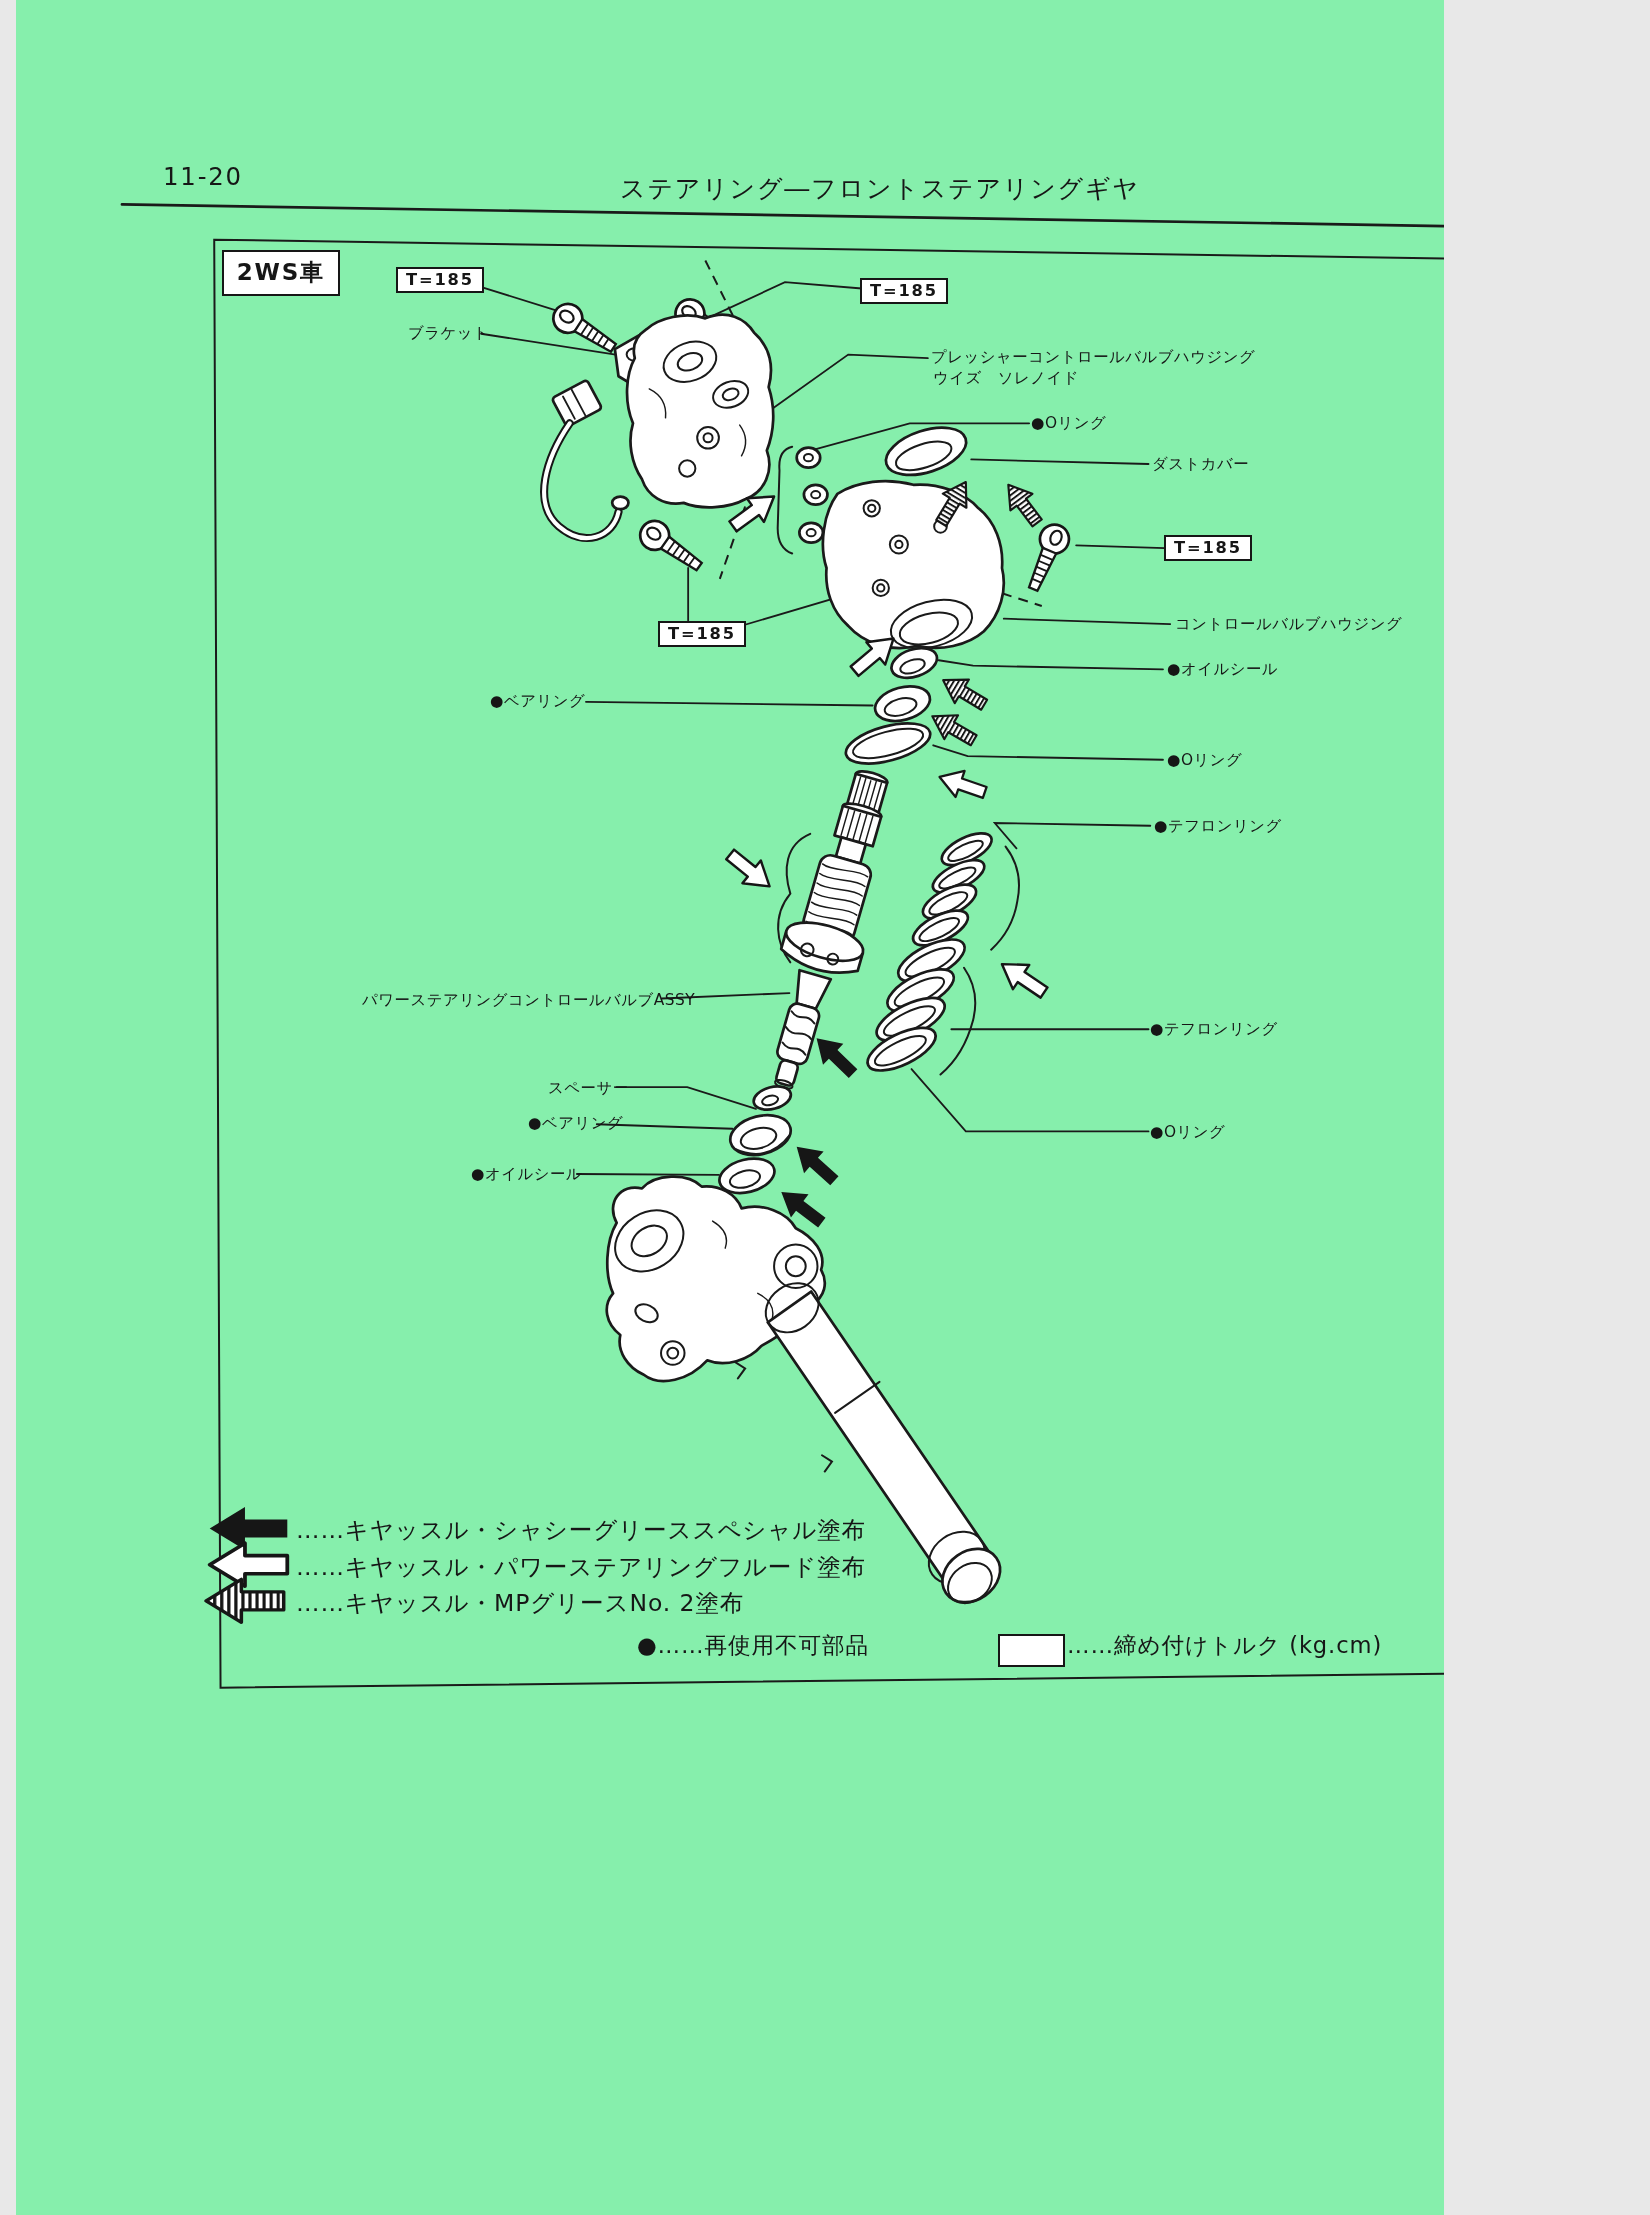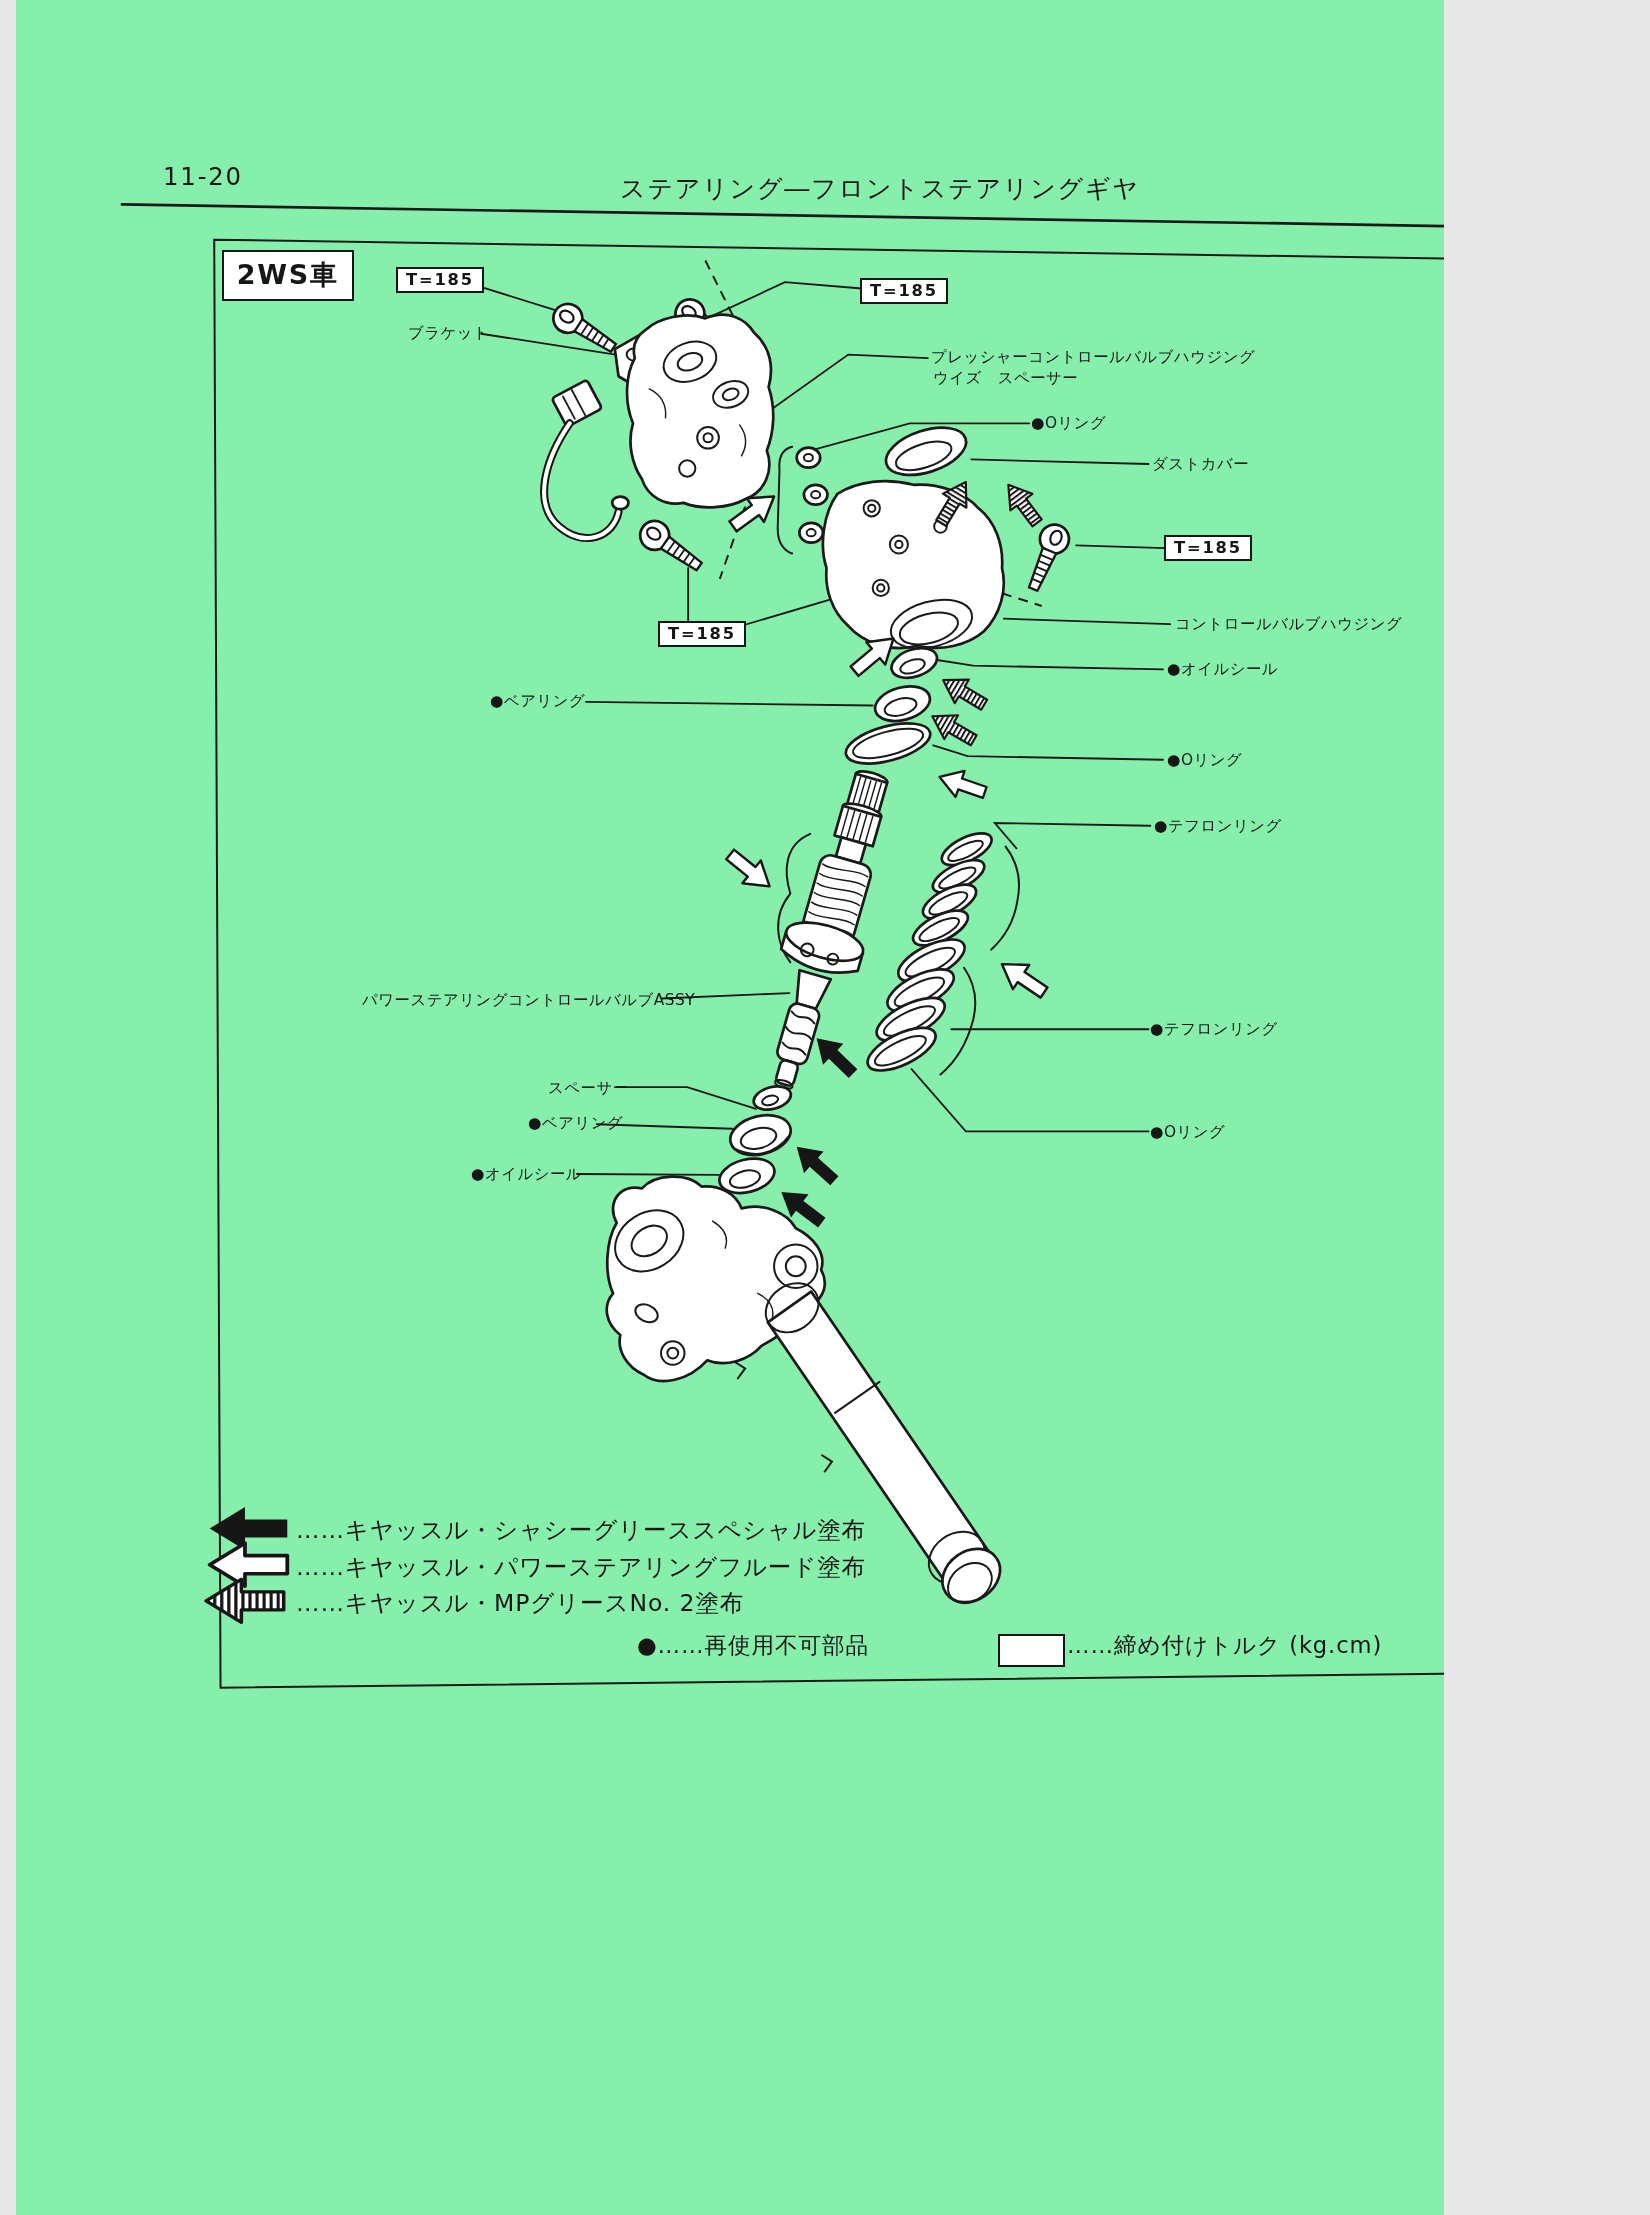--- a/index.html
+++ b/index.html
@@ -8,21 +8,21 @@
   svg{position:absolute;left:0;top:0;}
   .s2{stroke:#1a1a1a;stroke-width:2;fill:none;stroke-linecap:round;}
   .s16{stroke:#1a1a1a;stroke-width:1.6;fill:none;stroke-linecap:round;}
   .s2f{stroke:#1a1a1a;stroke-width:2.2;fill:none;stroke-linecap:round;}
   .s3{stroke:#1a1a1a;stroke-width:3;fill:none;stroke-linecap:round;}
   .p3{stroke:#1a1a1a;stroke-width:3;fill:#ffffff;stroke-linejoin:round;}
   .sd{stroke:#1a1a1a;stroke-width:2.2;fill:none;stroke-dasharray:11 8;}
   .txt{position:absolute;white-space:nowrap;}
   .hdr-num{font-size:24.4px;letter-spacing:1.8px;font-weight:500;}
   .hdr-title{font-size:25px;letter-spacing:1.8px;}
-  .variant{border:2.7px solid #161616;background:#fff;font-size:27px;font-weight:700;
+  .variant{border:2.7px solid #161616;background:#fff;font-size:23px;font-weight:700;
            letter-spacing:1.8px;padding:5.4px 12.7px;}
   .lbl{font-size:15.4px;letter-spacing:0.5px;}
   .tq{border:2.3px solid #161616;background:#fff;font-size:16.3px;font-weight:700;
       letter-spacing:1.8px;padding:0.9px 8.1px 1.8px;}
   .leg{font-size:23.5px;letter-spacing:0.9px;}
   .note{font-size:22.6px;letter-spacing:0.9px;}
   .bx{position:absolute;border:2.3px solid #161616;background:#fff;width:63px;height:29px;}
   .figcode{font-size:18px;font-weight:700;letter-spacing:1.8px;}
 </style>
 </head>
@@ -325,21 +325,21 @@
 
   <div class="txt variant" style="left:206px;top:250px;">2WS車</div>
 
   <div class="txt tq" style="left:380px;top:267px;">T=185</div>
   <div class="txt tq" style="left:844px;top:278px;">T=185</div>
   <div class="txt tq" style="left:1148px;top:535px;">T=185</div>
   <div class="txt tq" style="left:642px;top:621px;">T=185</div>
 
   <div class="txt lbl" style="left:392px;top:323px;">ブラケット</div>
   <div class="txt lbl" style="left:915px;top:347px;">プレッシャーコントロールバルブハウジング</div>
-  <div class="txt lbl" style="left:917px;top:368px;">ウイズ　スペーサー</div>
+  <div class="txt lbl" style="left:917px;top:368px;">ウイズ　ソレノイド</div>
   <div class="txt lbl" style="left:1015px;top:413px;">●Oリング</div>
   <div class="txt lbl" style="left:1136px;top:454px;">ダストカバー</div>
   <div class="txt lbl" style="left:1159px;top:614px;">コントロールバルブハウジング</div>
   <div class="txt lbl" style="left:1151px;top:659px;">●オイルシール</div>
   <div class="txt lbl" style="left:474px;top:691px;">●ベアリング</div>
   <div class="txt lbl" style="left:1151px;top:750px;">●Oリング</div>
   <div class="txt lbl" style="left:1138px;top:816px;">●テフロンリング</div>
   <div class="txt lbl" style="left:346px;top:990px;">パワーステアリングコントロールバルブASSY</div>
   <div class="txt lbl" style="left:1134px;top:1019px;">●テフロンリング</div>
   <div class="txt lbl" style="left:532px;top:1078px;">スペーサー</div>

